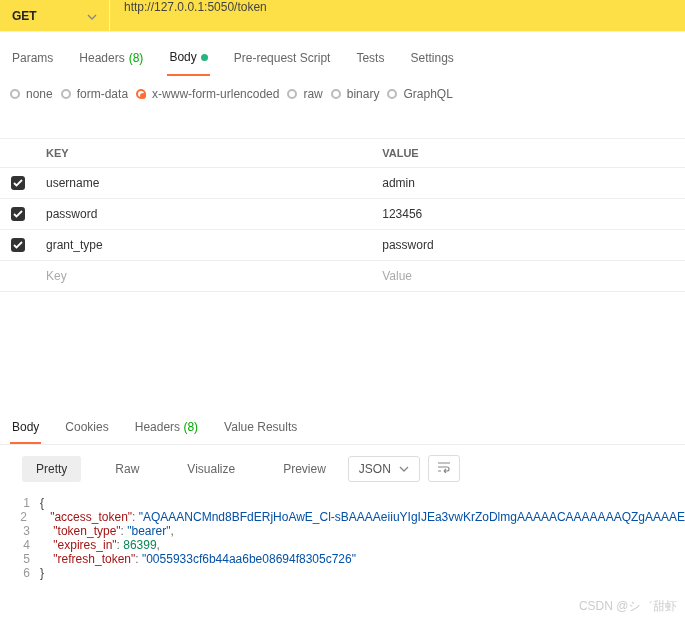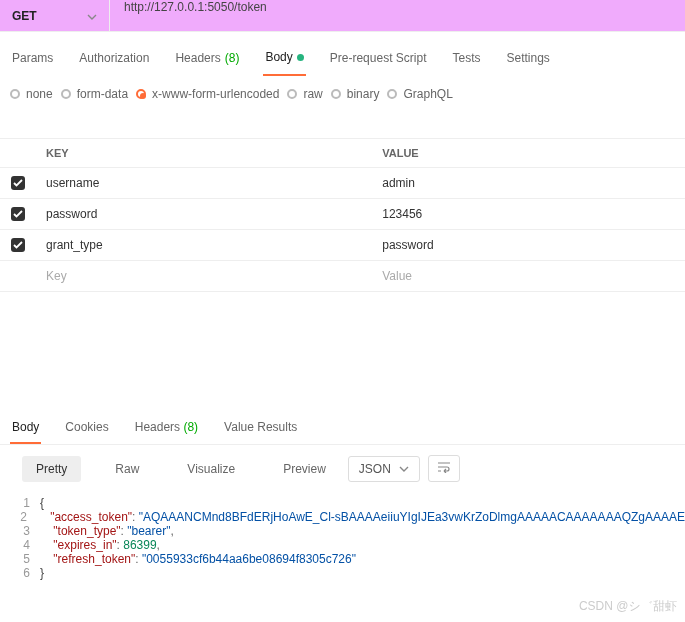--- a/index.html
+++ b/index.html
@@ -1,17 +1,17 @@
 <!DOCTYPE html>
 <html><head>
 <meta charset="utf-8">
 <style>
 * { box-sizing: border-box; margin: 0; padding: 0; font-family: -apple-system, BlinkMacSystemFont, "Segoe UI", Arial, sans-serif; }
 body { background: #fff; font-size: 12px; color: #666; width: 685px; }
-.topbar { display: flex; height: 32px; border-bottom: 1px solid #eee; background: #f0abfc; }
+.topbar { display: flex; height: 32px; border-bottom: 1px solid #eee; background: #fde047; }
 .method { width: 110px; display: flex; align-items: center; padding: 0 12px; border-right: 1px solid #eee; font-size: 12px; color: #222; font-weight: 600; justify-content: space-between; }
 .url { flex: 1; display: flex; padding: 0 14px; font-size: 12px; color: #444; }
 .tabs { display: flex; gap: 22px; padding: 12px 10px 0 10px; font-size: 12px; color: #666; }
 .tab { padding: 6px 2px 10px 2px; cursor: pointer; display: flex; align-items: center; gap: 4px; }
 .tab.active { color: #222; border-bottom: 2px solid #ff6c37; margin-bottom: -1px; }
 .badge-num { color: #0a0; }
 .dot-green { width: 7px; height: 7px; border-radius: 50%; background: #26b47f; display: inline-block; }
 .bodytype-row { display: flex; gap: 8px; padding: 12px 10px; font-size: 12px; color: #666; align-items: center;}
 .radio { width: 10px; height: 10px; border-radius: 50%; border: 2px solid #bbb; display: inline-block; }
 .radio.orange { border-color: #ff6c37; position: relative; }
@@ -56,23 +56,20 @@
   <div class="url">
     <span>http://127.0.0.1:5050/token</span>
   </div>
 </div>
 
 <div class="tabs">
   <div class="tab">
       <span>Params</span>
     </div>
   <div class="tab">
-      <span>Authorization</span>
-    </div>
-  <div class="tab">
       <span>Headers</span> 
       <span class="badge-num">(8)</span>
     </div>
   <div class="tab active">
       <span>Body</span> 
       <span class="dot-green"></span>
     </div>
   <div class="tab">
       <span>Pre-request Script</span>
     </div>

